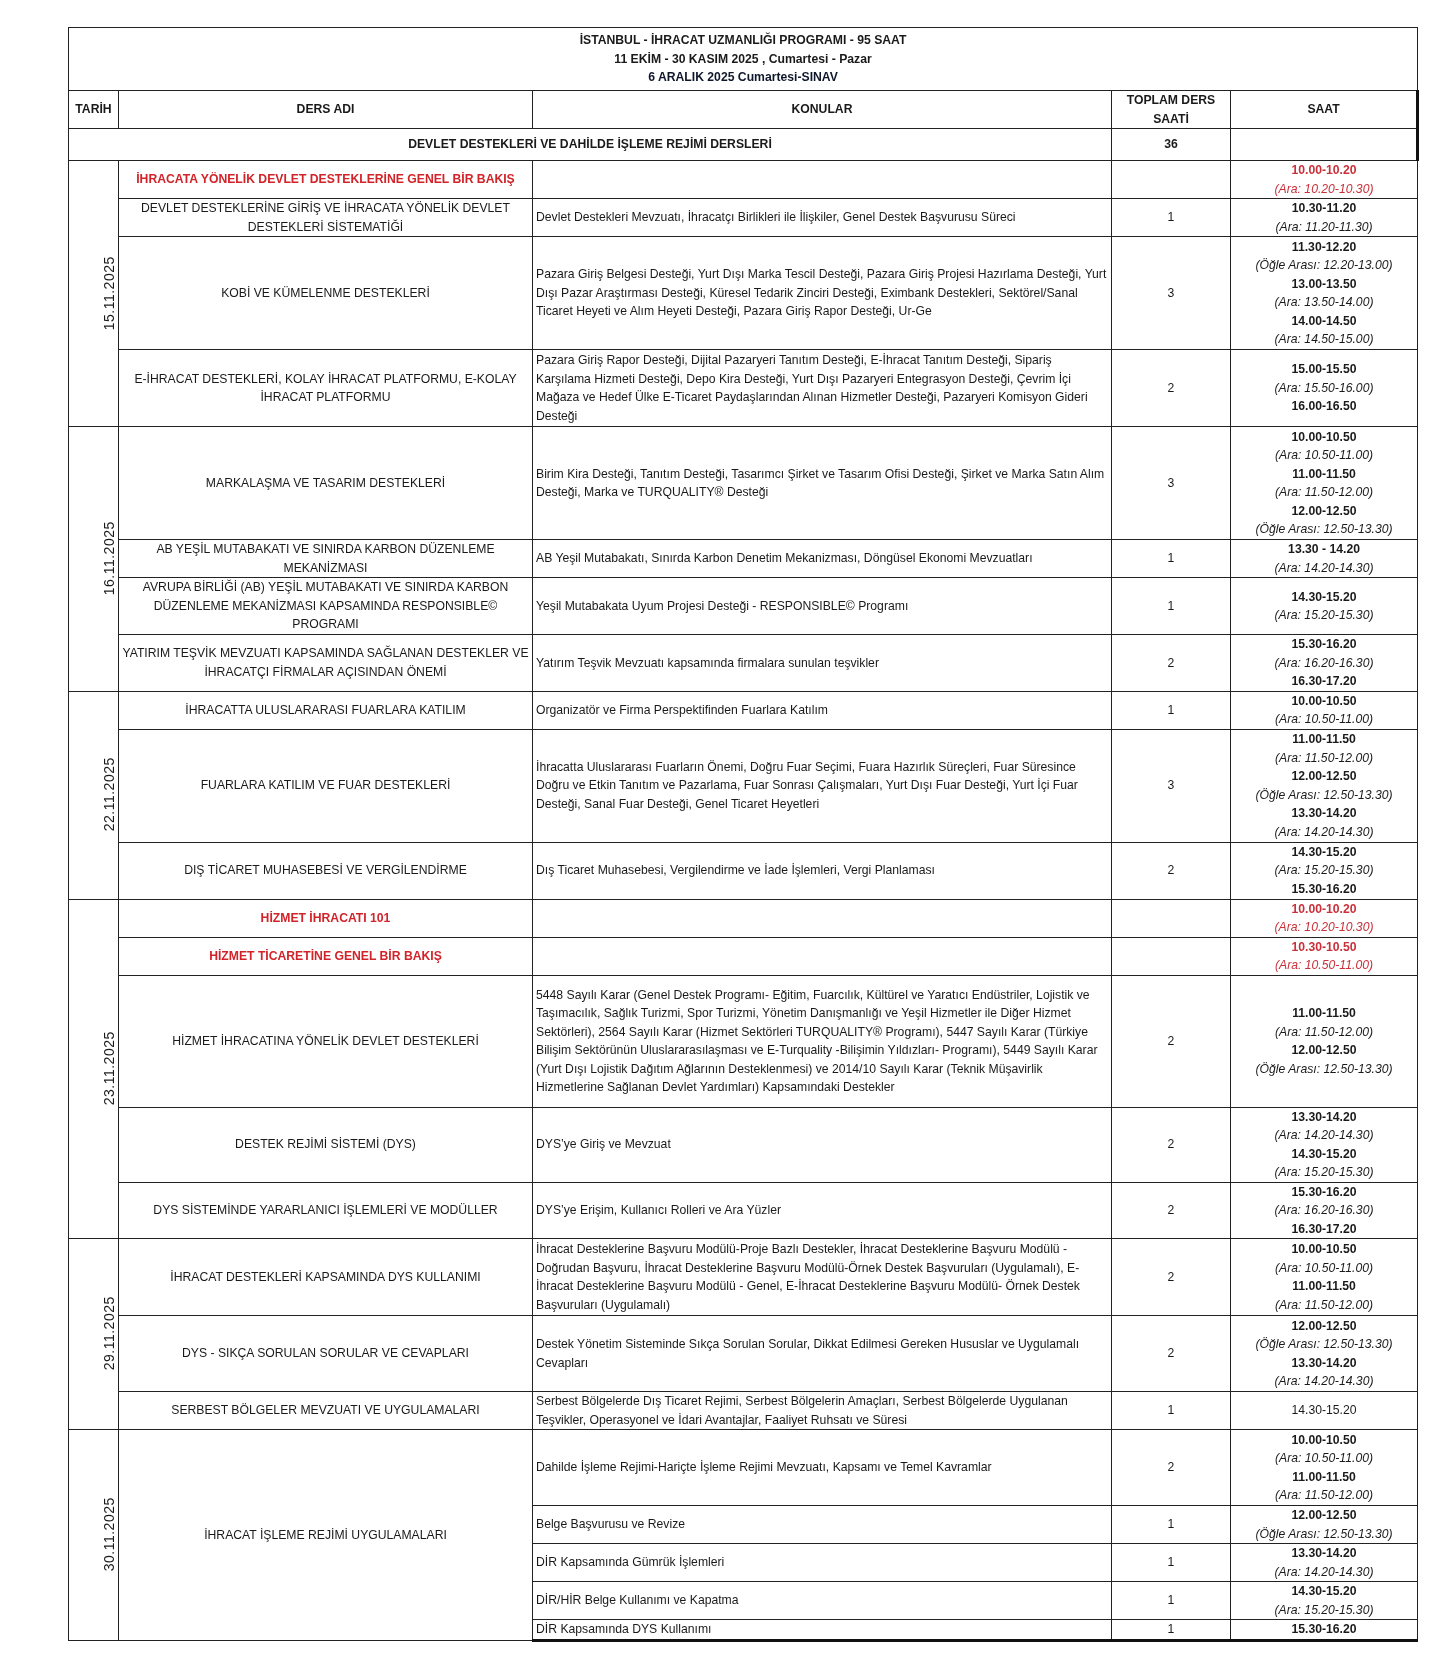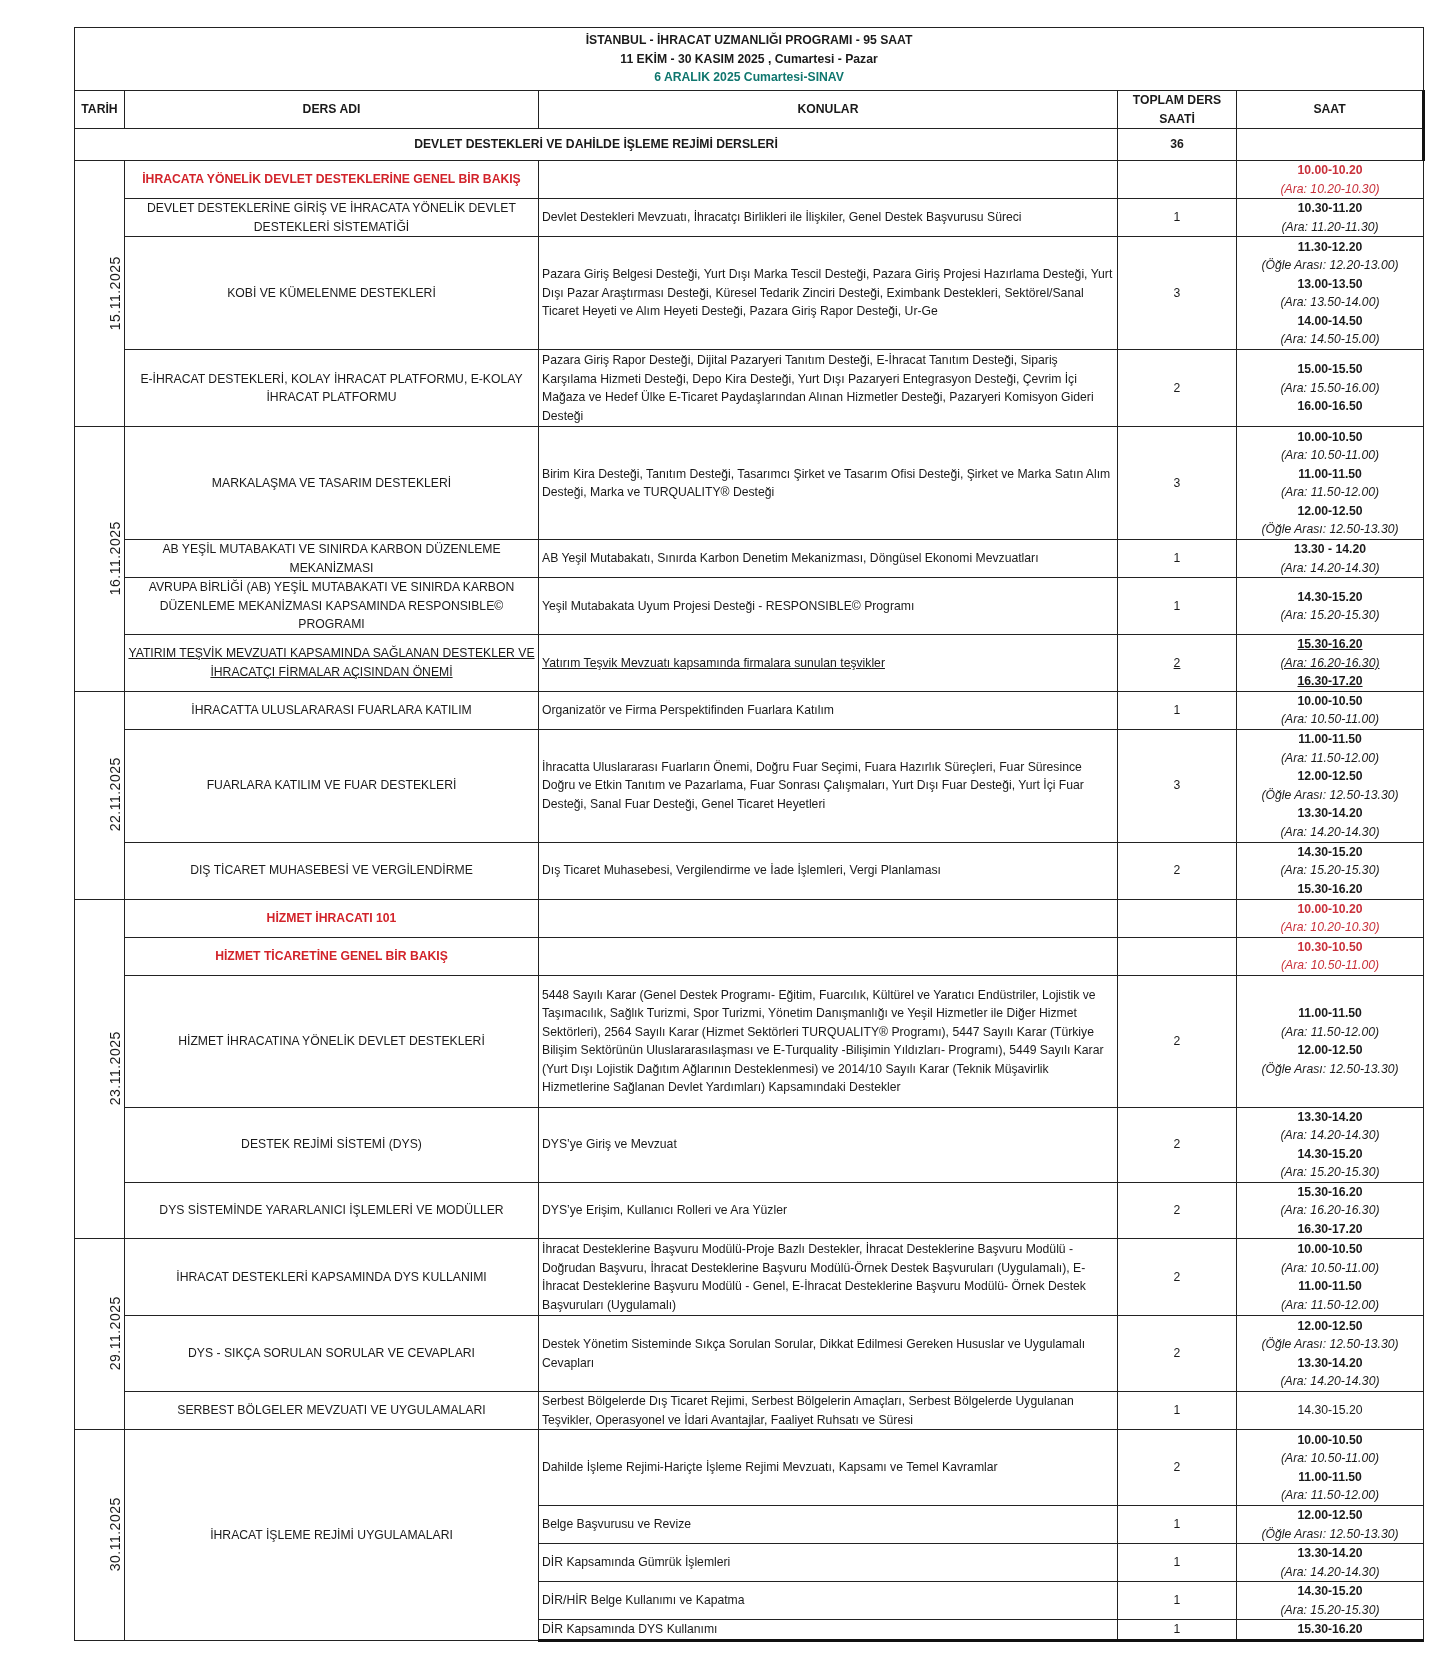--- a/index.html
+++ b/index.html
@@ -1,23 +1,23 @@
 <!DOCTYPE html>
 <html><head>
 <meta charset="utf-8">
 <style>
   html, body { margin:0; padding:0; background:#ffffff; }
   body { width:1440px; height:1664px; position:relative; overflow:hidden;
          font-family:"Liberation Sans", "DejaVu Sans", sans-serif; color:#1a1a1a; }
-  .sheet { position:absolute; left:74px; top:27px; width:1349px; }
+  .sheet { position:absolute; left:68px; top:27px; width:1349px; }
   table.sched { border-collapse:collapse; width:1349px; table-layout:fixed; }
   table.sched td { border:1px solid #222; padding:0 3px; vertical-align:middle; font-size:12.2px; line-height:18.5px; }
   .thick-top td { border-top:3px solid #111; }
   .hdr-block td { border:3px solid #111; text-align:center; font-weight:bold; font-size:13.5px; line-height:18px; padding:4px 0; }
-  .hdr-block .red { color:#0f766e; }
+  .hdr-block .red { color:#0f172a; }
   .colhdr td { text-align:center; font-weight:bold; font-size:12px; line-height:17px; }
   .section td { text-align:center; font-weight:bold; font-size:12px; }
   td.date { text-align:center; padding:0; border-left:3px solid #111; border-right:3px solid #111; }
   td.date .rot { display:inline-block; transform:rotate(-90deg); white-space:nowrap; font-size:14px; letter-spacing:0.5px; }
   td.course { text-align:center; text-transform:none; font-size:12px; }
   td.course.red { color:#d2232a; font-weight:bold; }
   td.topic { text-align:left; font-size:12.2px; }
   td.hours { text-align:center; font-size:12.5px; }
   td.time { text-align:center; font-size:12.5px; line-height:18.5px; border-right:3px solid #111; }
   td.time .slot { font-weight:bold; display:block; }
@@ -125,21 +125,21 @@
         </tr>
         <tr style="height: 57px;">
           <td class="course">AVRUPA BİRLİĞİ (AB) YEŞİL MUTABAKATI VE SINIRDA KARBON DÜZENLEME MEKANİZMASI KAPSAMINDA RESPONSIBLE© PROGRAMI</td>
           <td class="topic">Yeşil Mutabakata Uyum Projesi Desteği - RESPONSIBLE© Programı</td>
           <td class="hours">1</td>
           <td class="time">
             <span class="slot">14.30-15.20</span>
             <span class="brk">(Ara: 15.20-15.30)</span>
           </td>
         </tr>
-        <tr style="height: 42px; text-decoration: underline;">
+        <tr style="height: 42px;">
           <td class="course">YATIRIM TEŞVİK MEVZUATI KAPSAMINDA SAĞLANAN DESTEKLER VE İHRACATÇI FİRMALAR AÇISINDAN ÖNEMİ</td>
           <td class="topic">Yatırım Teşvik Mevzuatı kapsamında firmalara sunulan teşvikler</td>
           <td class="hours">2</td>
           <td class="time">
             <span class="slot">15.30-16.20</span>
             <span class="brk">(Ara: 16.20-16.30)</span>
             <span class="slot">16.30-17.20</span>
           </td>
         </tr>
         <tr class="thick-top" style="height: 38px;">

